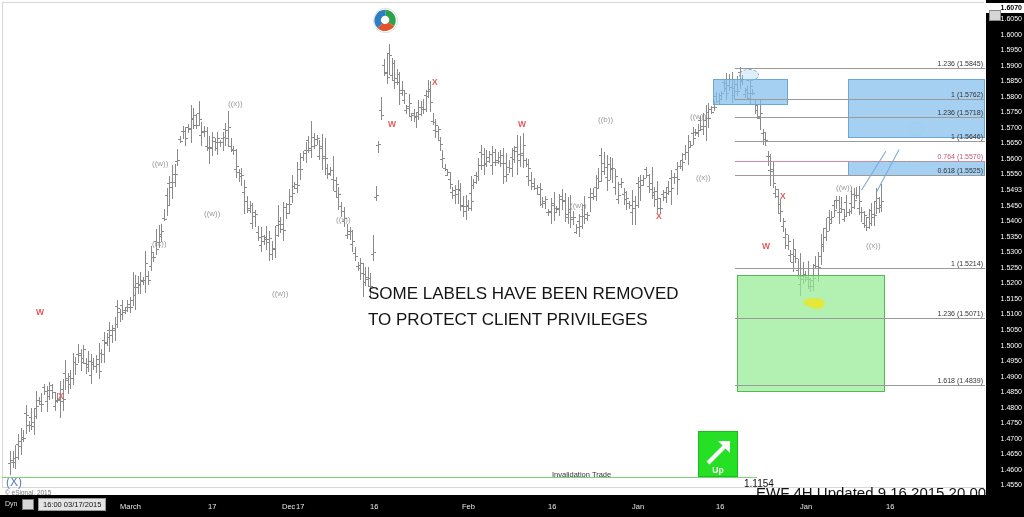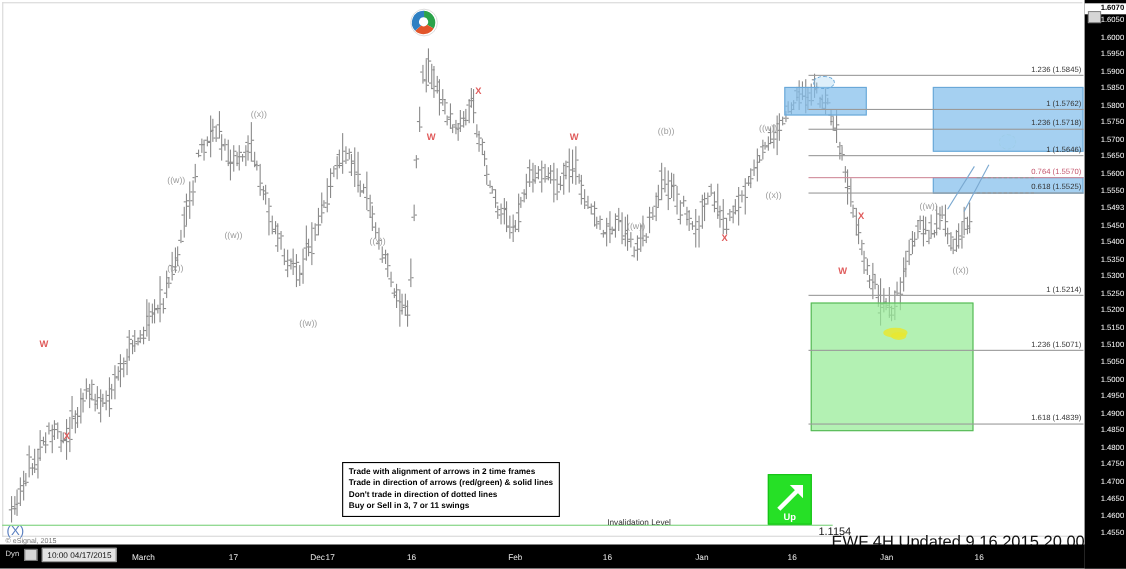--- a/index.html
+++ b/index.html
@@ -1258,30 +1258,28 @@
 
     <div class="circ-marker" style="left:739px; top:69px; width:20px; height:12px;"></div>
     <div class="circ-marker" style="left:908px; top:122px; width:16px; height:14px; border-color:#9fcde8;"></div>
     <div class="yellow-blob" style="left:803px; top:298px; width:22px; height:9px;"></div>
     <div class="yellow-blob" style="left:810px; top:302px; width:14px; height:7px;"></div>
 
     <div class="projline" style="left:861px; top:190px; width:46px; transform:rotate(-58deg);"></div>
     <div class="projline" style="left:876px; top:192px; width:48px; transform:rotate(-62deg);"></div>
   </div>
 
-
-  <div class="rules">
-    <div>Trade with alignment of arrows in 2 time frames</div>
-    <div>Trade in direction of arrows (red/green) &amp; solid lines</div>
-    <div>Don't trade in direction of dotted lines</div>
-    <div>Buy or Sell in 3, 7 or 11 swings</div>
+  <div class="notice">
+    <div>SOME LABELS HAVE BEEN REMOVED</div>
+    <div>TO PROTECT CLIENT PRIVILEGES</div>
   </div>
 
+
   <div class="inval-line"></div>
-  <div class="inval-label">Invalidation Level</div>
+  <div class="inval-label">Invalidation Trade</div>
   <div class="inval-price">1.1154</div>
 
   <div class="signal">
     <svg width="34" height="36" viewBox="0 0 34 36">
       <path d="M6 30 L26 10" stroke="#ffffff" stroke-width="4" fill="none"></path>
       <path d="M16 8 L28 8 L28 20 Z" fill="#ffffff"></path>
     </svg>
     <span class="signal-label">Up</span>
   </div>
 
@@ -1323,21 +1321,21 @@
         <div class="pt" style="top: 450.355px;">1.4650</div>
         <div class="pt" style="top: 465.903px;">1.4600</div>
         <div class="pt" style="top: 481.452px;">1.4550</div>
         <div class="pt" style="top: 497px;">1.4500</div>
       </div>
   </div>
 
   <div class="time-axis">
     <div class="dyn-btn">Dyn</div>
     <div class="dyn-sq"></div>
-    <div class="date-chip">10:00 04/17/2015</div>
+    <div class="date-chip">16:00 03/17/2015</div>
     <div id="timeticks">
         <div class="tt" style="left: 120px;">March</div>
         <div class="tt" style="left: 208px;">17</div>
         <div class="tt" style="left: 296px;">17</div>
         <div class="tt" style="left: 282px;">Dec</div>
         <div class="tt" style="left: 370px;">16</div>
         <div class="tt" style="left: 462px;">Feb</div>
         <div class="tt" style="left: 548px;">16</div>
         <div class="tt" style="left: 632px;">Jan</div>
         <div class="tt" style="left: 716px;">16</div>

